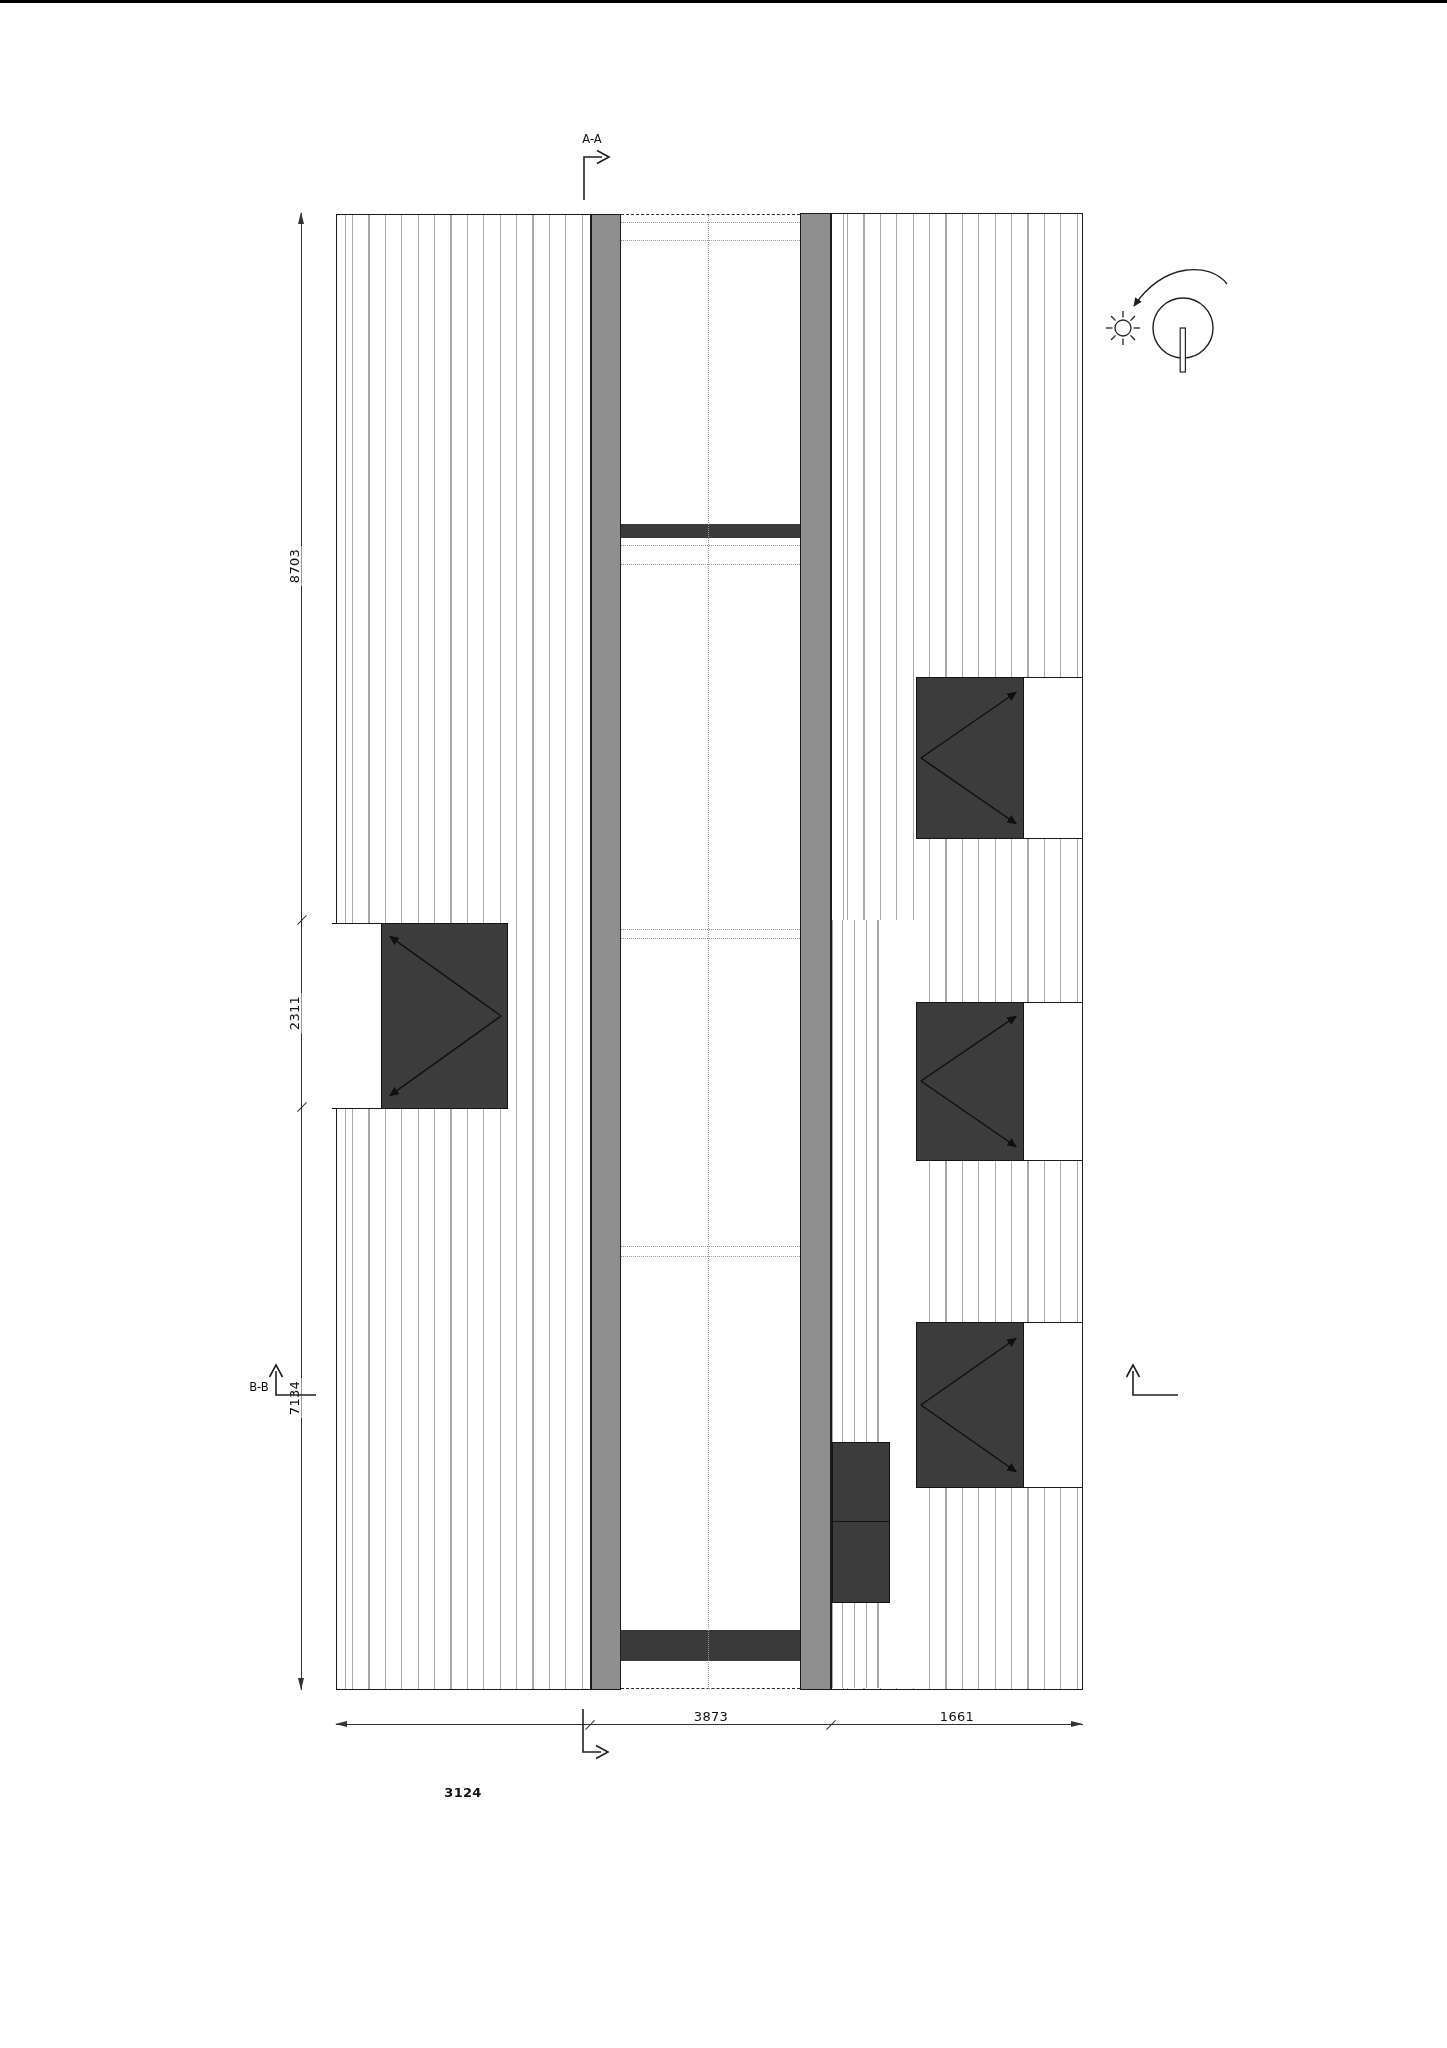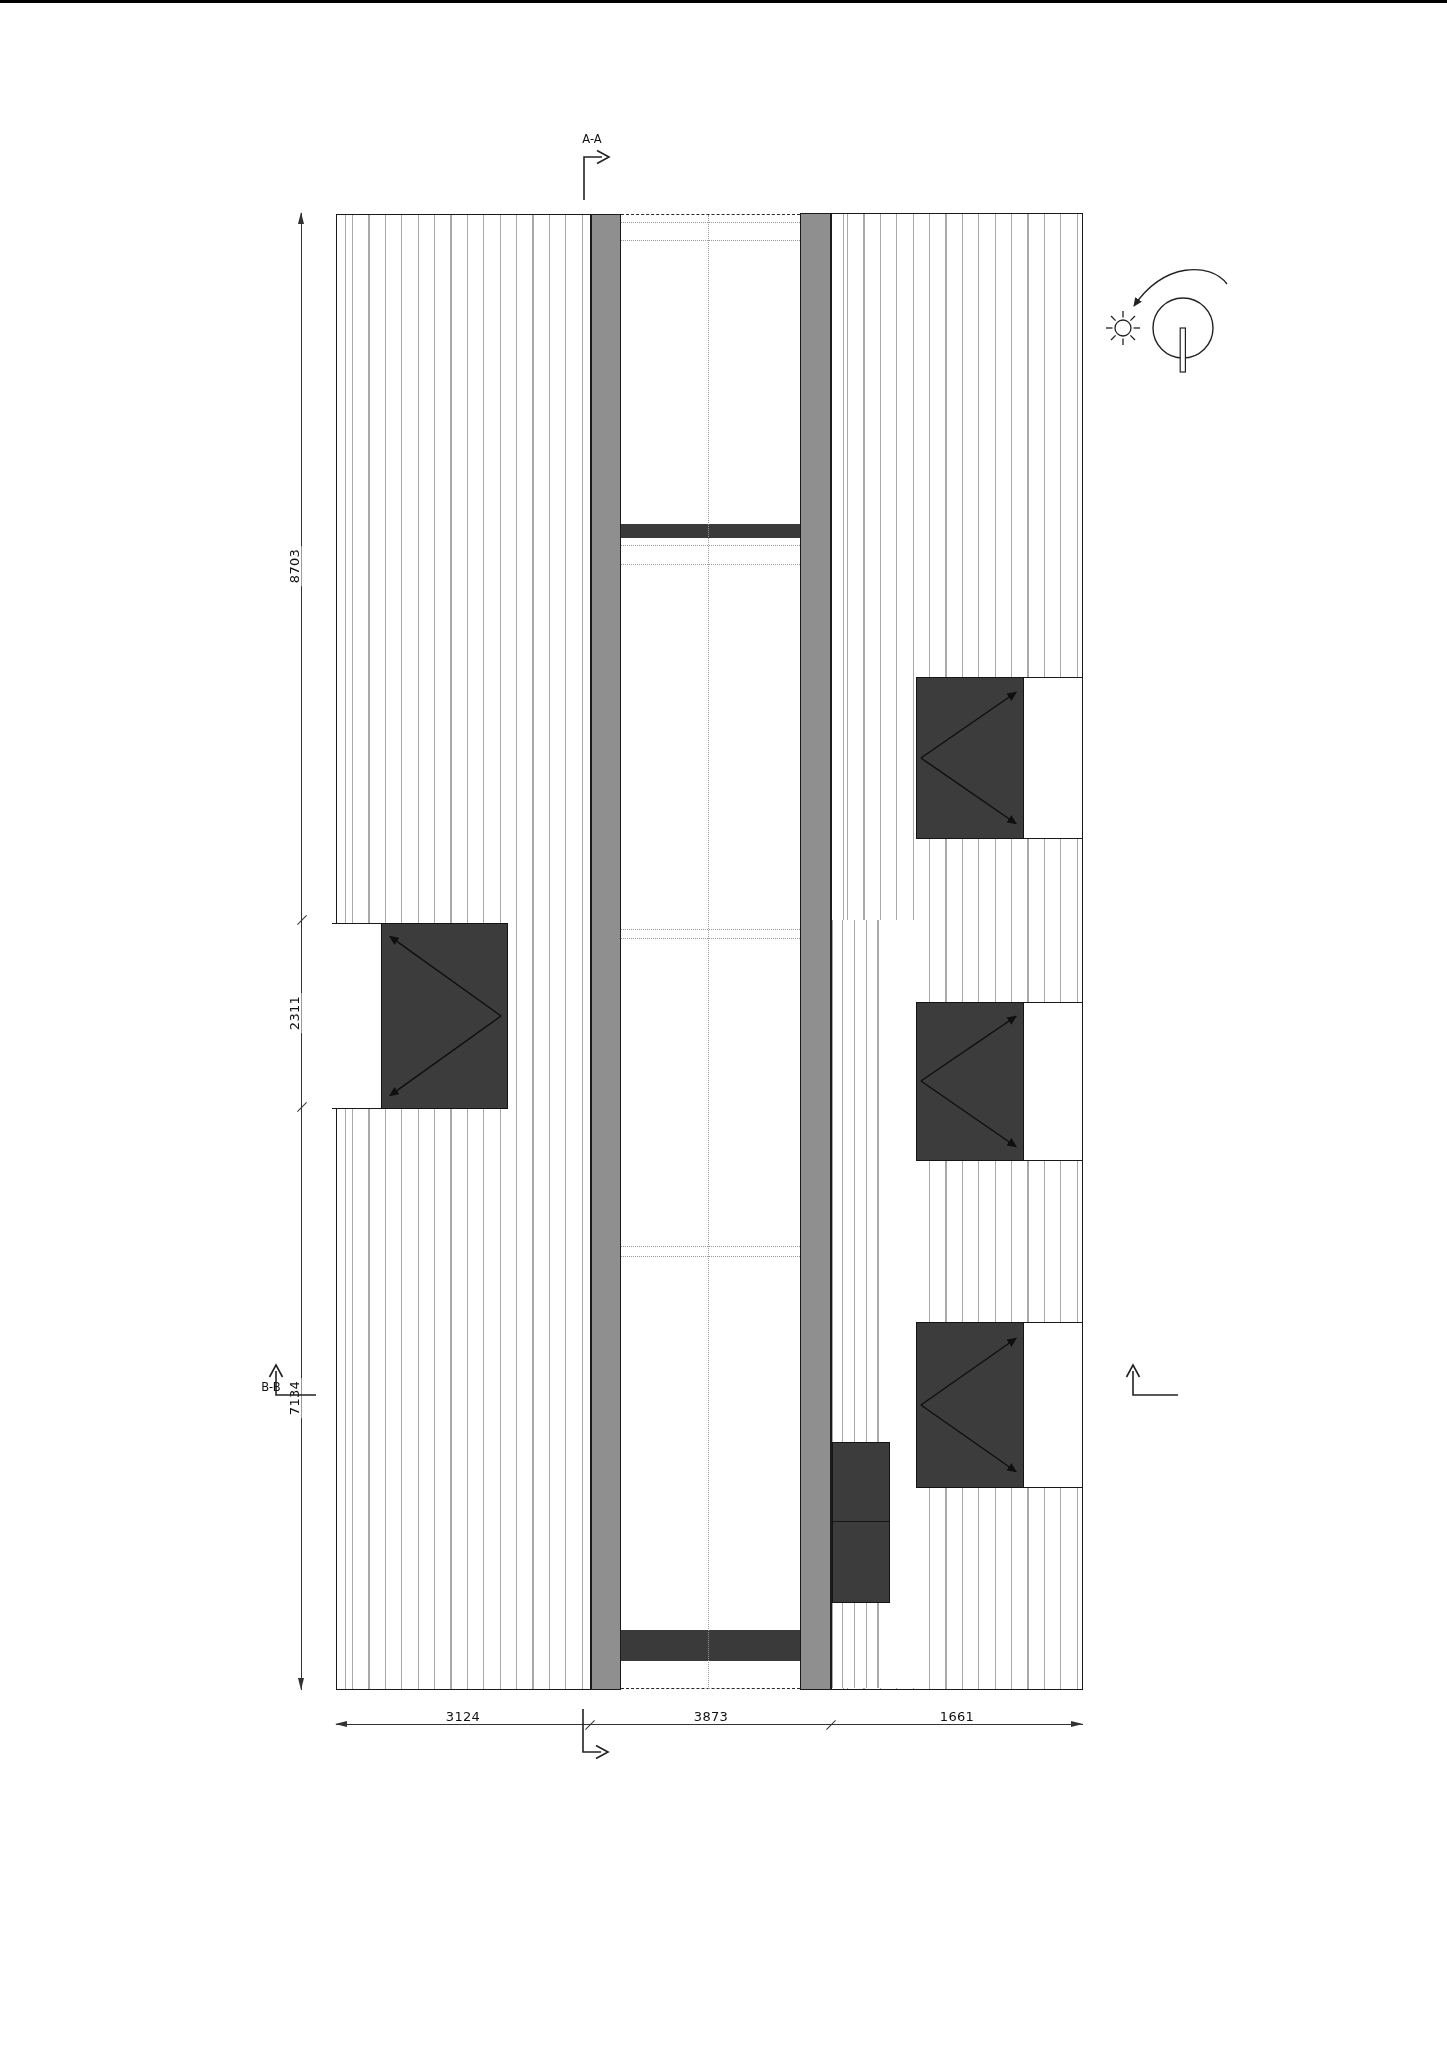--- a/index.html
+++ b/index.html
@@ -68,23 +68,23 @@
   .arr-up{left:298px;top:212px;border-left:3.5px solid transparent;border-right:3.5px solid transparent;border-bottom:12px solid #333;}
   .arr-down{left:298px;top:1678px;border-left:3.5px solid transparent;border-right:3.5px solid transparent;border-top:12px solid #333;}
   .arr-left{left:335px;top:1721px;border-top:3.5px solid transparent;border-bottom:3.5px solid transparent;border-right:12px solid #333;}
   .arr-right{left:1071px;top:1721px;border-top:3.5px solid transparent;border-bottom:3.5px solid transparent;border-left:12px solid #333;}
 
   
   .dim-label{font-size:13px;letter-spacing:.3px;background:#fff;padding:0 3px;white-space:nowrap;
              transform:translate(-50%,-50%);}
   .rot{transform:translate(-50%,-50%) rotate(-90deg);}
   .lv1{left:294px;top:566px;} .lv2{left:294px;top:1013px;} .lv3{left:294px;top:1398px;}
-  .lh1{left:463px;top:1716px;} .lh2{left:711px;top:1716px;} .lh3{left:957px;top:1716px;}
+  .lh1{left:463px;top:1792px;font-weight:bold;} .lh2{left:711px;top:1716px;} .lh3{left:957px;top:1716px;}
   .sec-label{font-size:11.5px;background:#fff;padding:0 2px;transform:translate(-50%,-50%);white-space:nowrap;}
-  .laa{left:592px;top:139px;} .lbb{left:259px;top:1387px;margin-left:12px;}
+  .laa{left:592px;top:139px;} .lbb{left:259px;top:1387px;}
 
   svg{display:block;}
 </style>
 </head>
 <body>
 
 <div class="canvas">
 
   <div class="abs page-top"></div>
 

